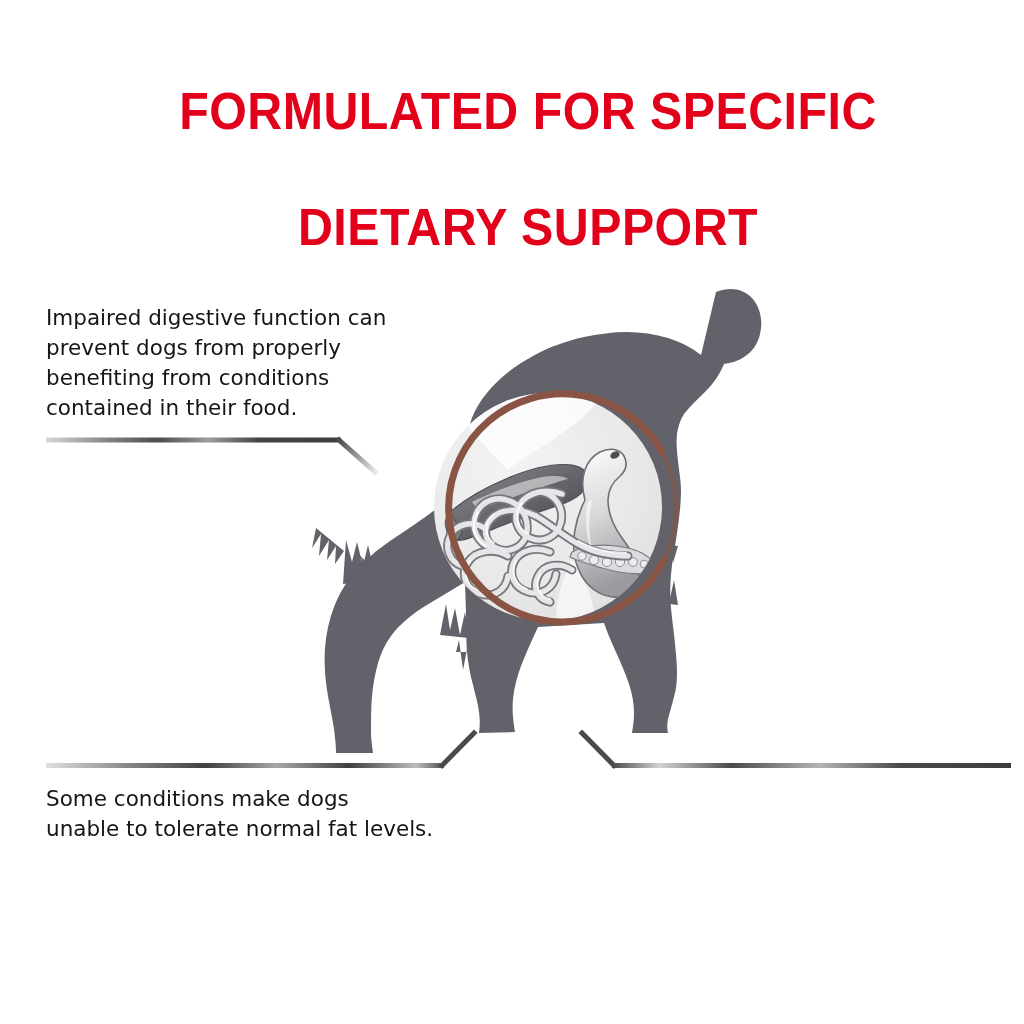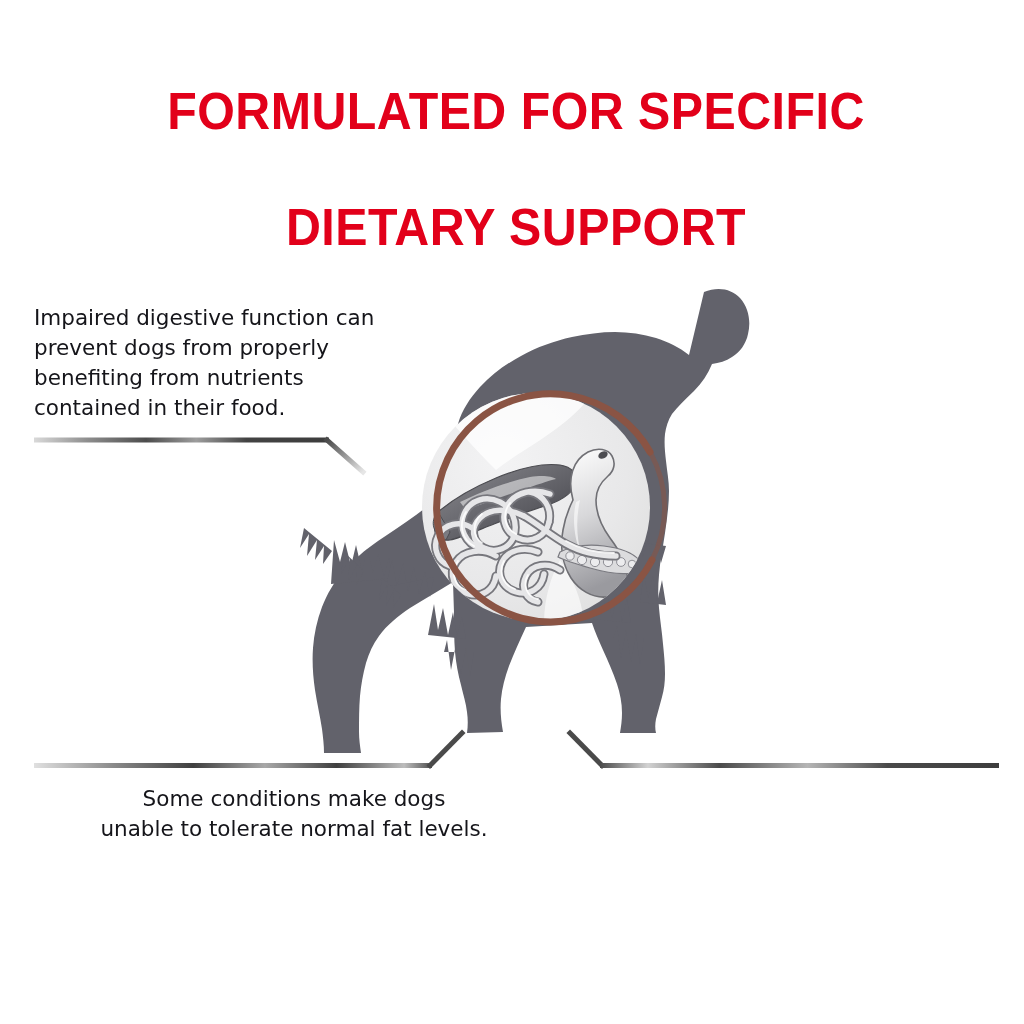--- a/index.html
+++ b/index.html
@@ -4,21 +4,21 @@
 <title>Infographic</title>
 <style>
   html,body{margin:0;padding:0;}
   body{
     width:1024px;height:1024px;
     background:#ffffff;
     font-family:"DejaVu Sans", sans-serif;
     overflow:hidden;
     position:relative;
   }
-  #stage{position:absolute;left:4px;top:0;width:908px;height:1024px;}
+  #stage{position:absolute;left:16px;top:0;width:908px;height:1024px;}
 
   
   #title{
     position:absolute;left:0;top:24px;width:1024px;
     text-align:center;
     font-family:"Liberation Sans","DejaVu Sans",sans-serif;
     font-weight:bold;
     font-size:52px;
     line-height:58px;
     letter-spacing:0.5px;
@@ -33,21 +33,21 @@
   .callout{
     position:absolute;
     font-family:"DejaVu Sans",sans-serif;
     font-size:21.5px;
     line-height:30px;
     color:#15151a;
     white-space:pre-line;
   }
   #callout-left{left:30px;top:303px;width:420px;text-align:left;}
   #callout-right{left:690px;top:623px;width:305px;text-align:right;}
-  #callout-bottom{left:30px;top:784px;width:520px;text-align:center;}
+  #callout-bottom{left:30px;top:784px;width:520px;text-align:left;}
 
   
   svg.art{position:absolute;left:0;top:0;width:1024px;height:1024px;overflow:visible;}
 </style>
 </head>
 <body>
 
 <div id="stage">
 
   <svg class="art" viewBox="0 0 1024 1024">
@@ -292,20 +292,20 @@
     </g>
   </svg>
 
   <div id="title">
     <span class="tline">FORMULATED FOR SPECIFIC</span>
     <span class="tline">DIETARY SUPPORT</span>
   </div>
 
   <div class="callout" id="callout-left">Impaired digestive function can
 prevent dogs from properly
-benefiting from nutrients
+benefiting from conditions
 contained in their food.</div>
 
 
   <div class="callout" id="callout-bottom">Some conditions make dogs
 unable to tolerate normal fat levels.</div>
 
 </div>
 
 </body></html>

